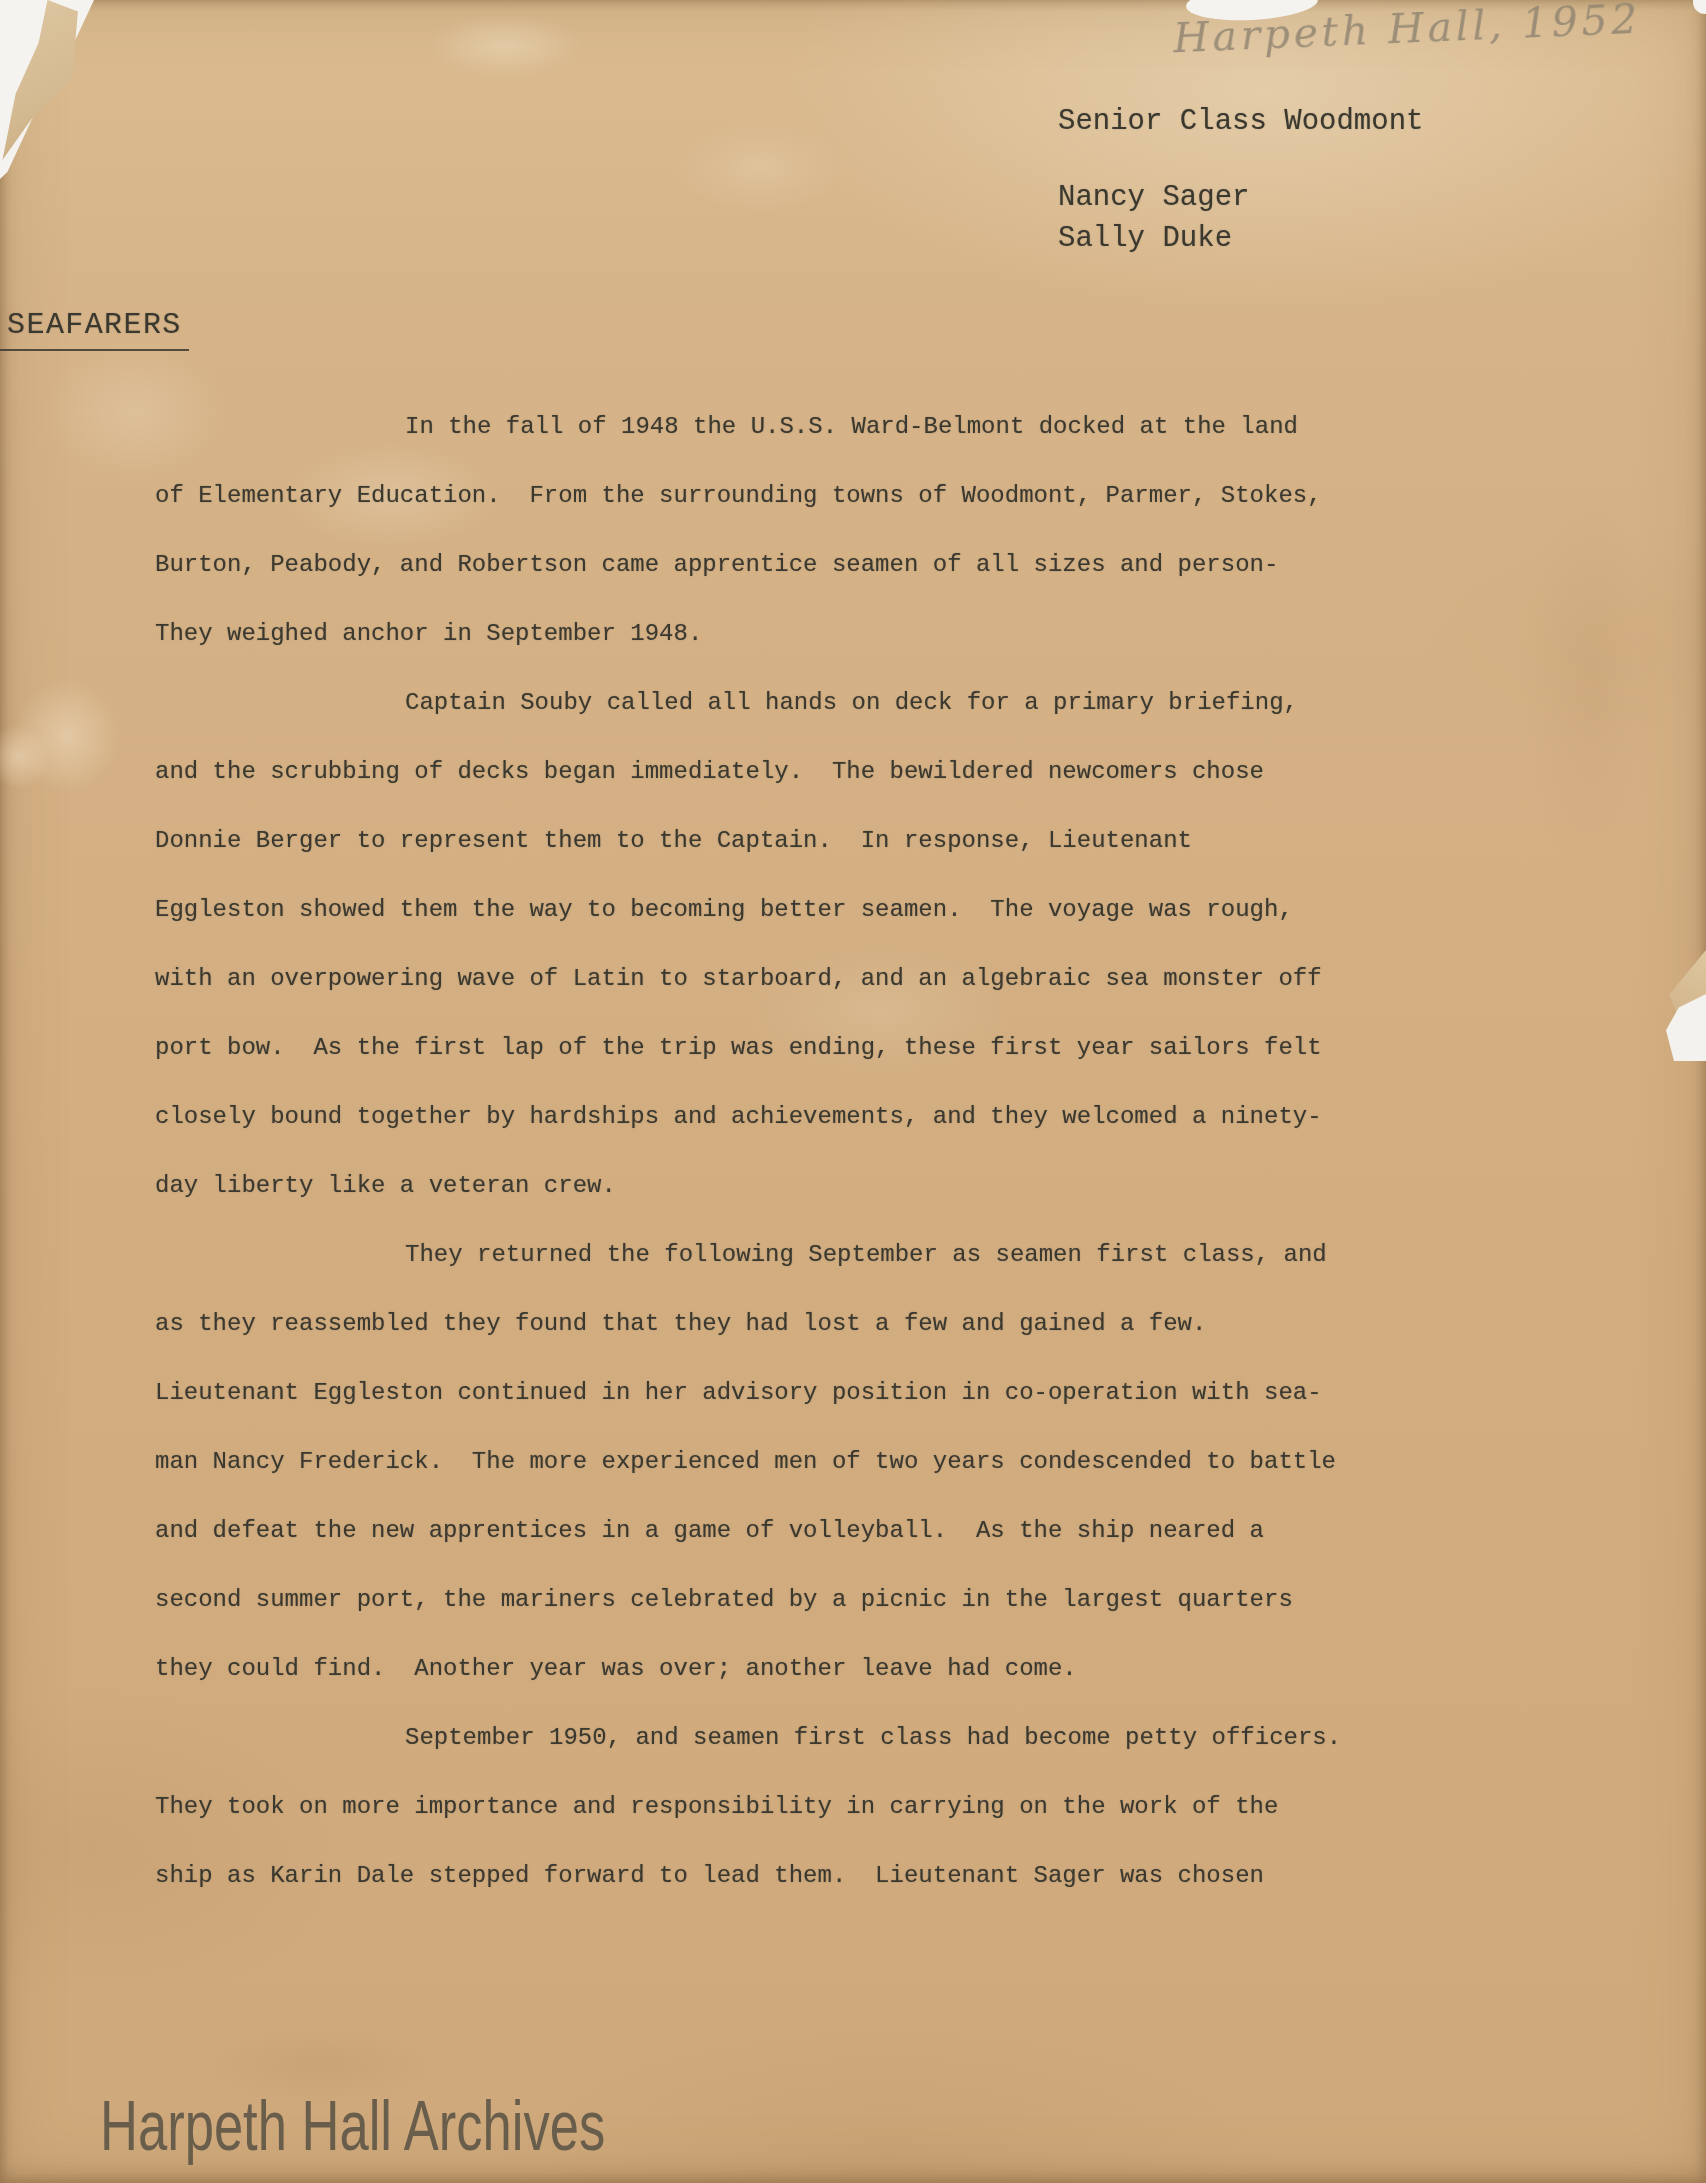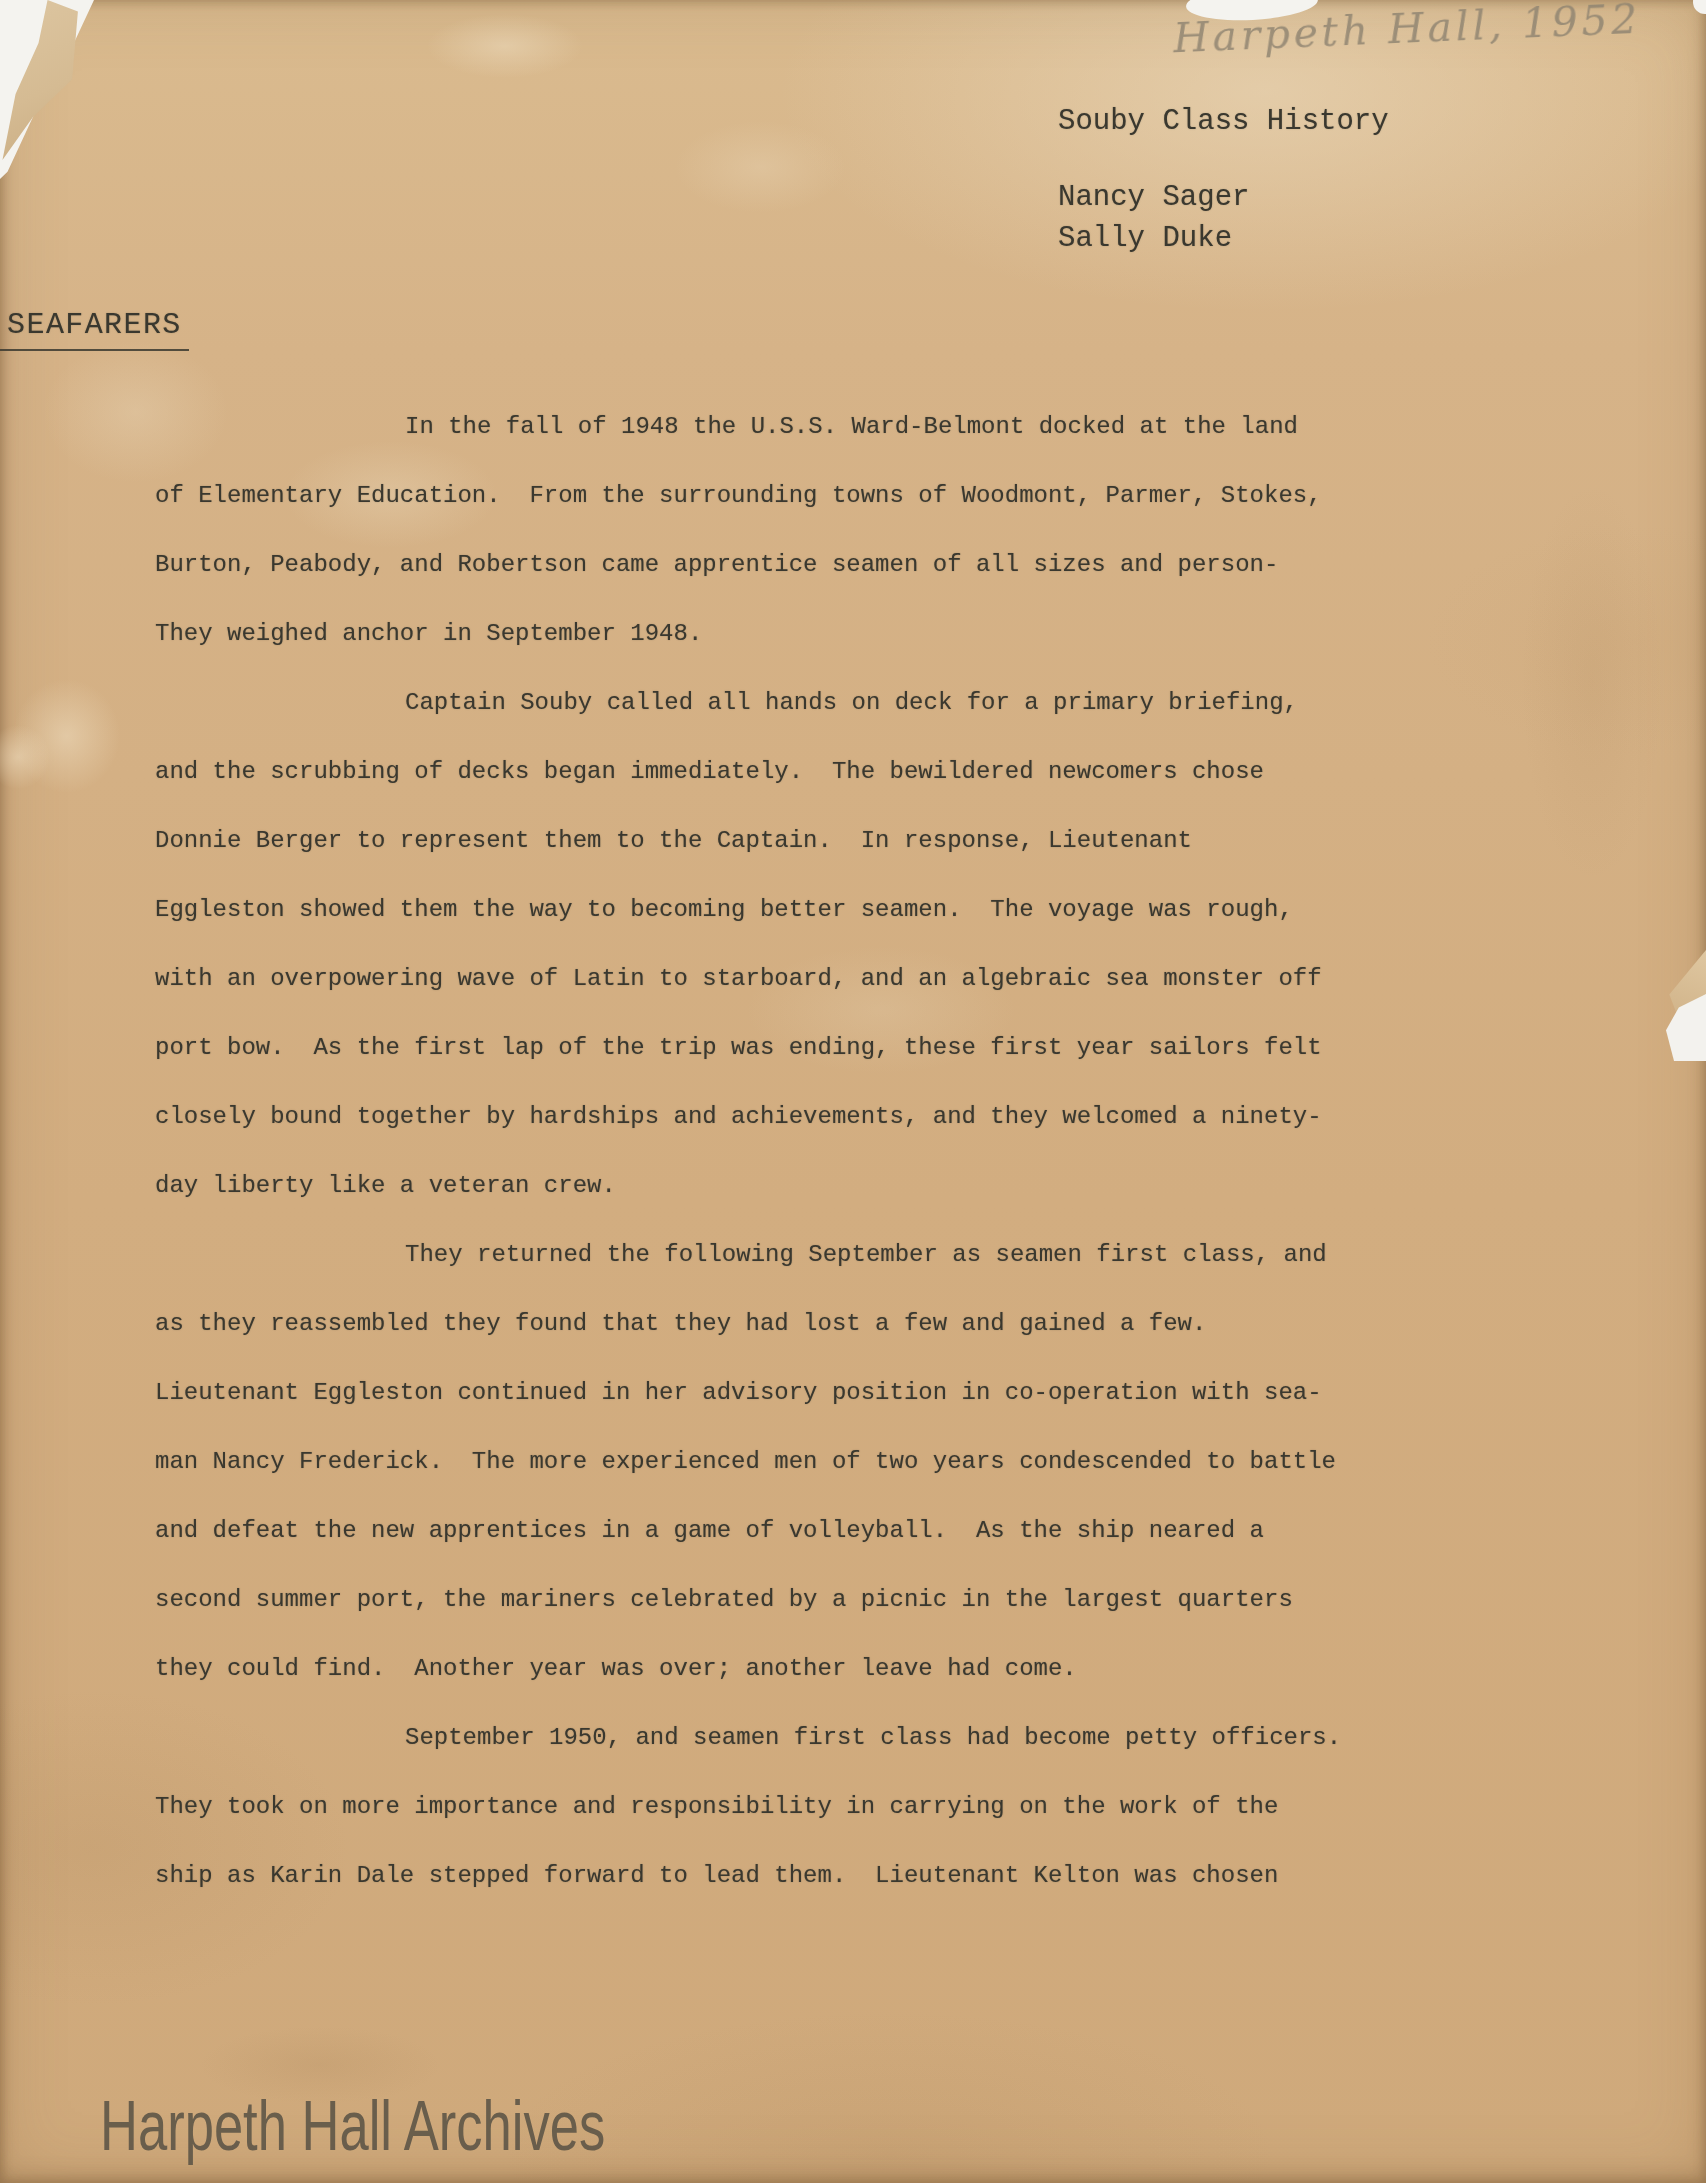--- a/index.html
+++ b/index.html
@@ -119,21 +119,21 @@
   <div class="tear-white"></div>
   <div class="tear-flap"></div>
   <div class="edge-blob b1"></div>
   <div class="edge-blob b2"></div>
   <div class="notch-flap"></div>
   <div class="notch-white"></div>
 
   <div class="handwriting">Harpeth Hall, 1952</div>
 
   <div class="header-block typed">
-    <div class="doc-type">Souby Class History</div>
+    <div class="doc-type">Senior Class Woodmont</div>
     <div class="author">Nancy Sager</div>
     <div class="author">Sally Duke</div>
   </div>
 
   <div class="doc-title-wrap">
     <span class="doc-title typed">SEAFARERS</span>
   </div>
 
   <div class="body-lines typed">
       <div class="line indent">In the fall of 1948 the U.S.S. Ward-Belmont docked at the land</div>
@@ -150,18 +150,18 @@
       <div class="line">day liberty like a veteran crew.</div>
       <div class="line indent">They returned the following September as seamen first class, and</div>
       <div class="line">as they reassembled they found that they had lost a few and gained a few.</div>
       <div class="line">Lieutenant Eggleston continued in her advisory position in co-operation with sea-</div>
       <div class="line">man Nancy Frederick.  The more experienced men of two years condescended to battle</div>
       <div class="line">and defeat the new apprentices in a game of volleyball.  As the ship neared a</div>
       <div class="line">second summer port, the mariners celebrated by a picnic in the largest quarters</div>
       <div class="line">they could find.  Another year was over; another leave had come.</div>
       <div class="line indent">September 1950, and seamen first class had become petty officers.</div>
       <div class="line">They took on more importance and responsibility in carrying on the work of the</div>
-      <div class="line">ship as Karin Dale stepped forward to lead them.  Lieutenant Kelton was chosen</div>
+      <div class="line">ship as Karin Dale stepped forward to lead them.  Lieutenant Sager was chosen</div>
     </div>
 
   <div class="watermark">Harpeth Hall Archives</div>
 </div>
 
 
 </body></html>

